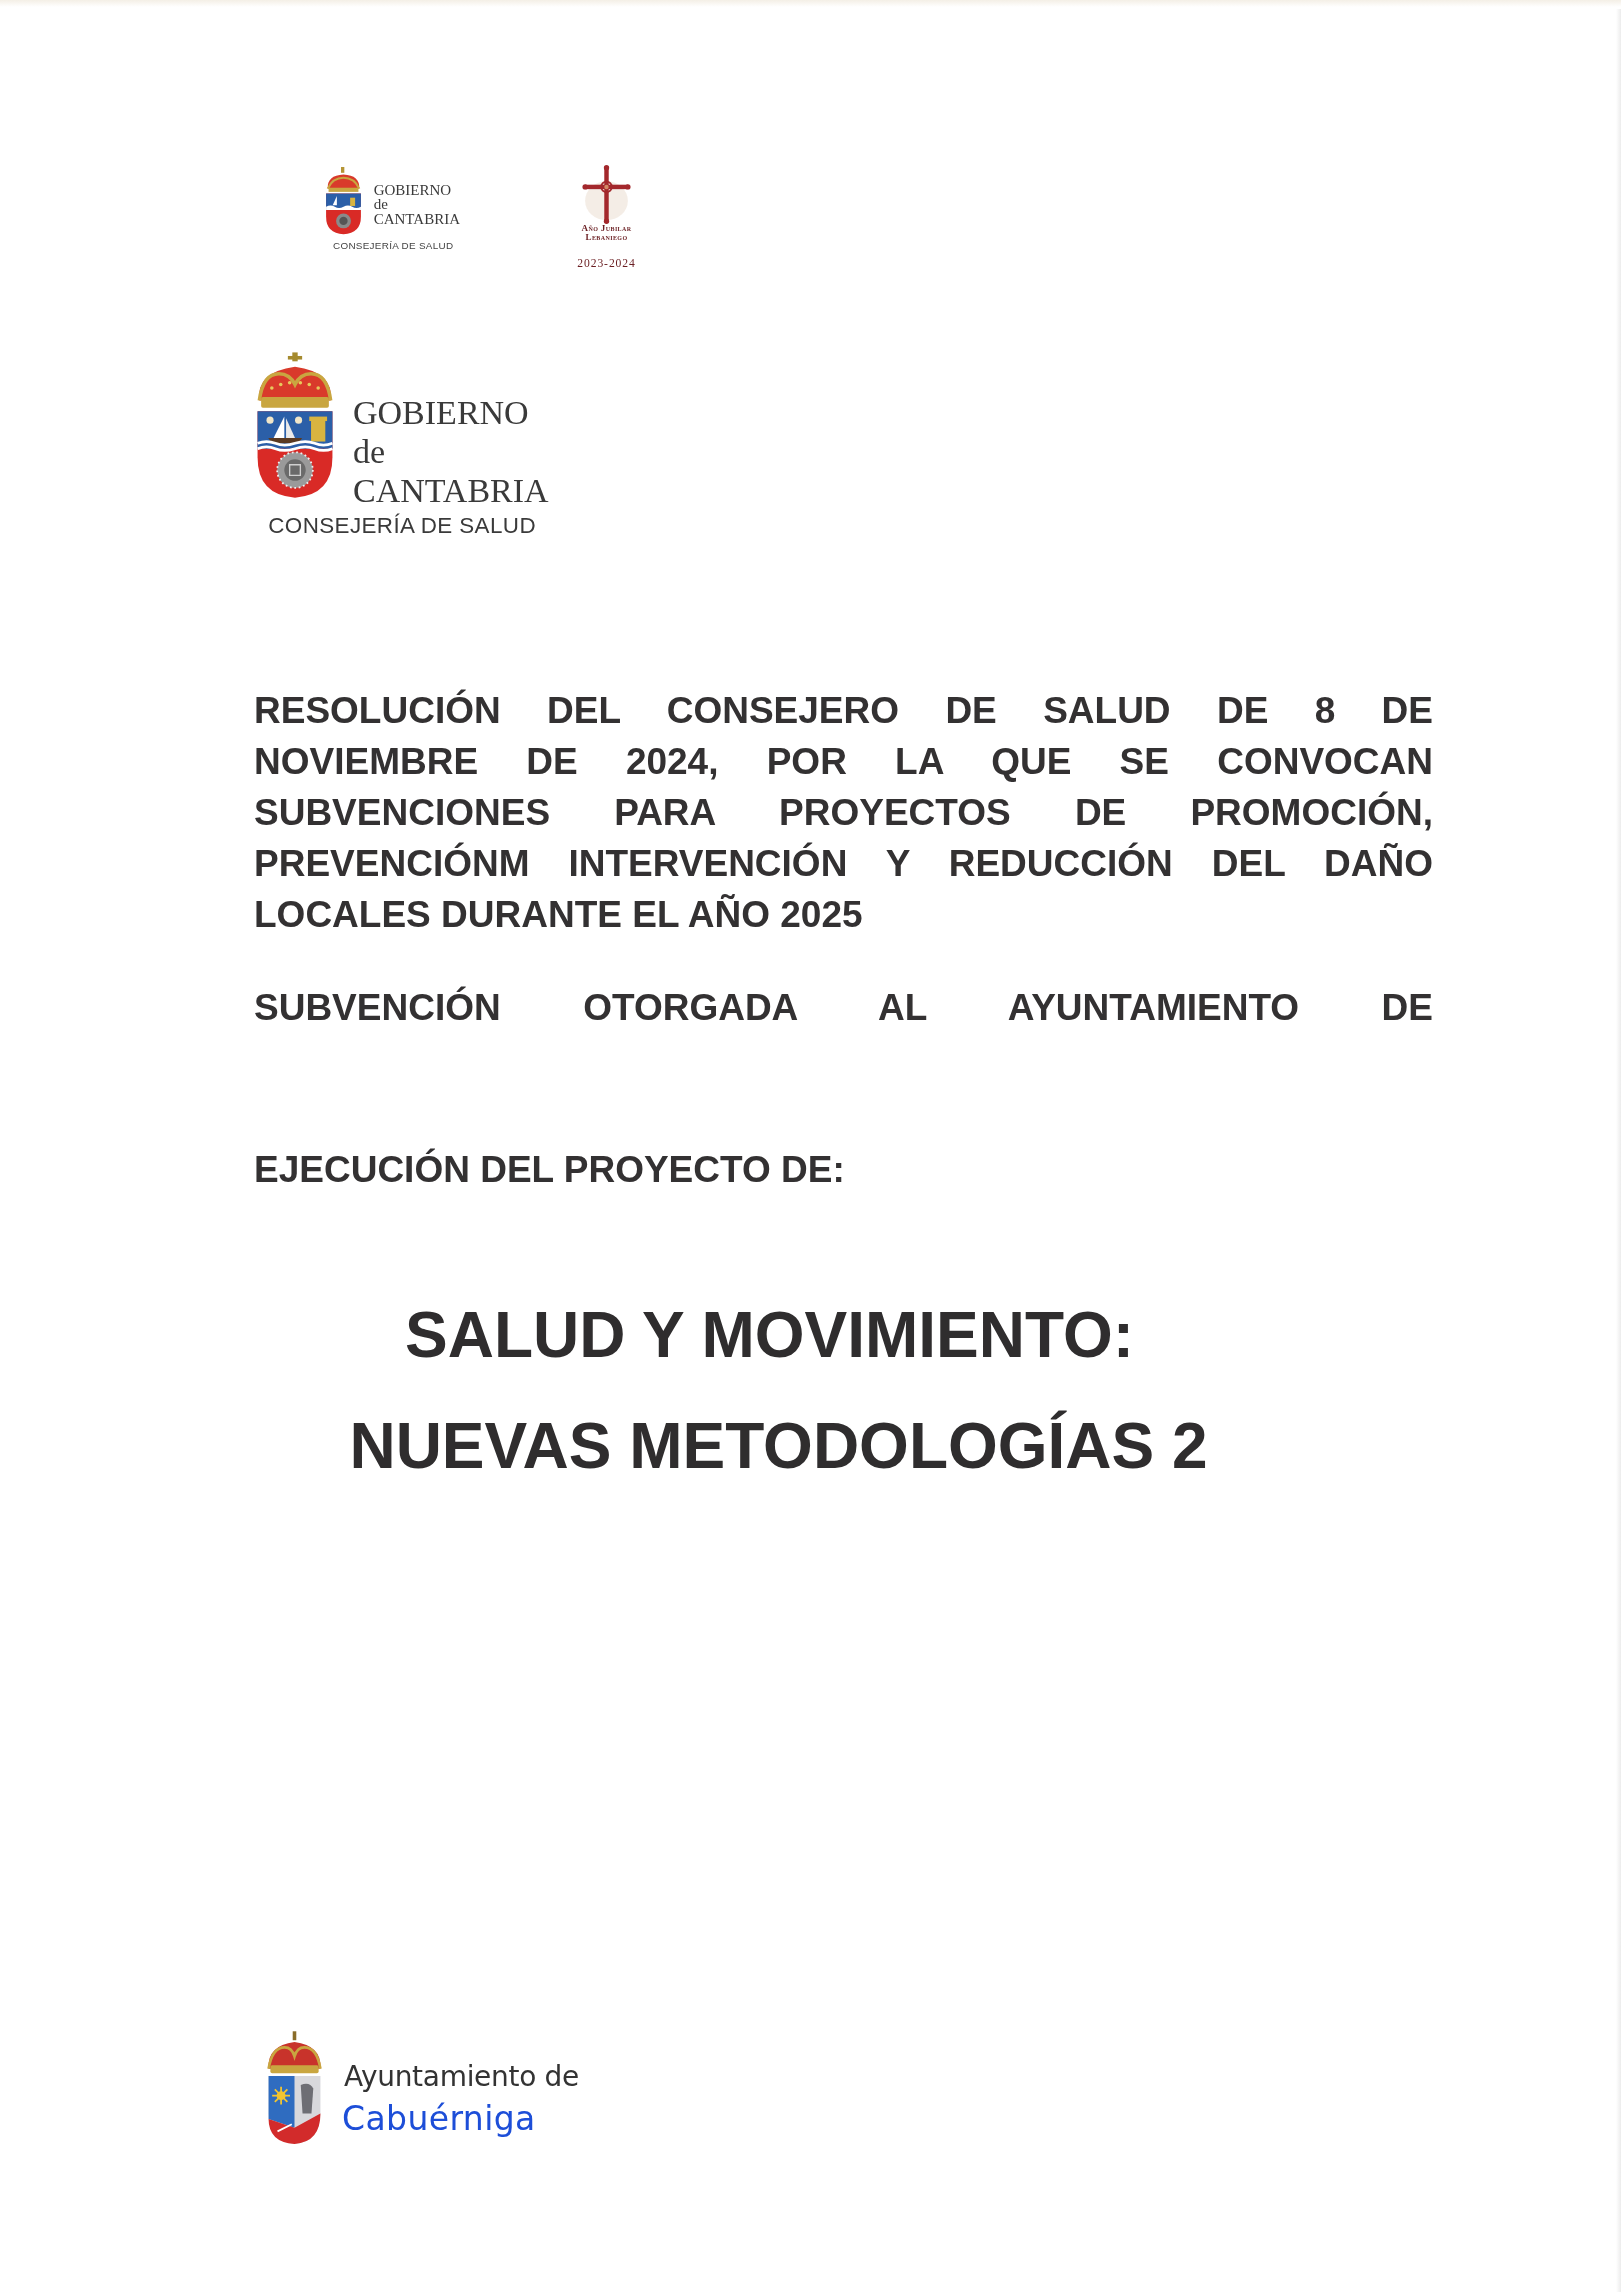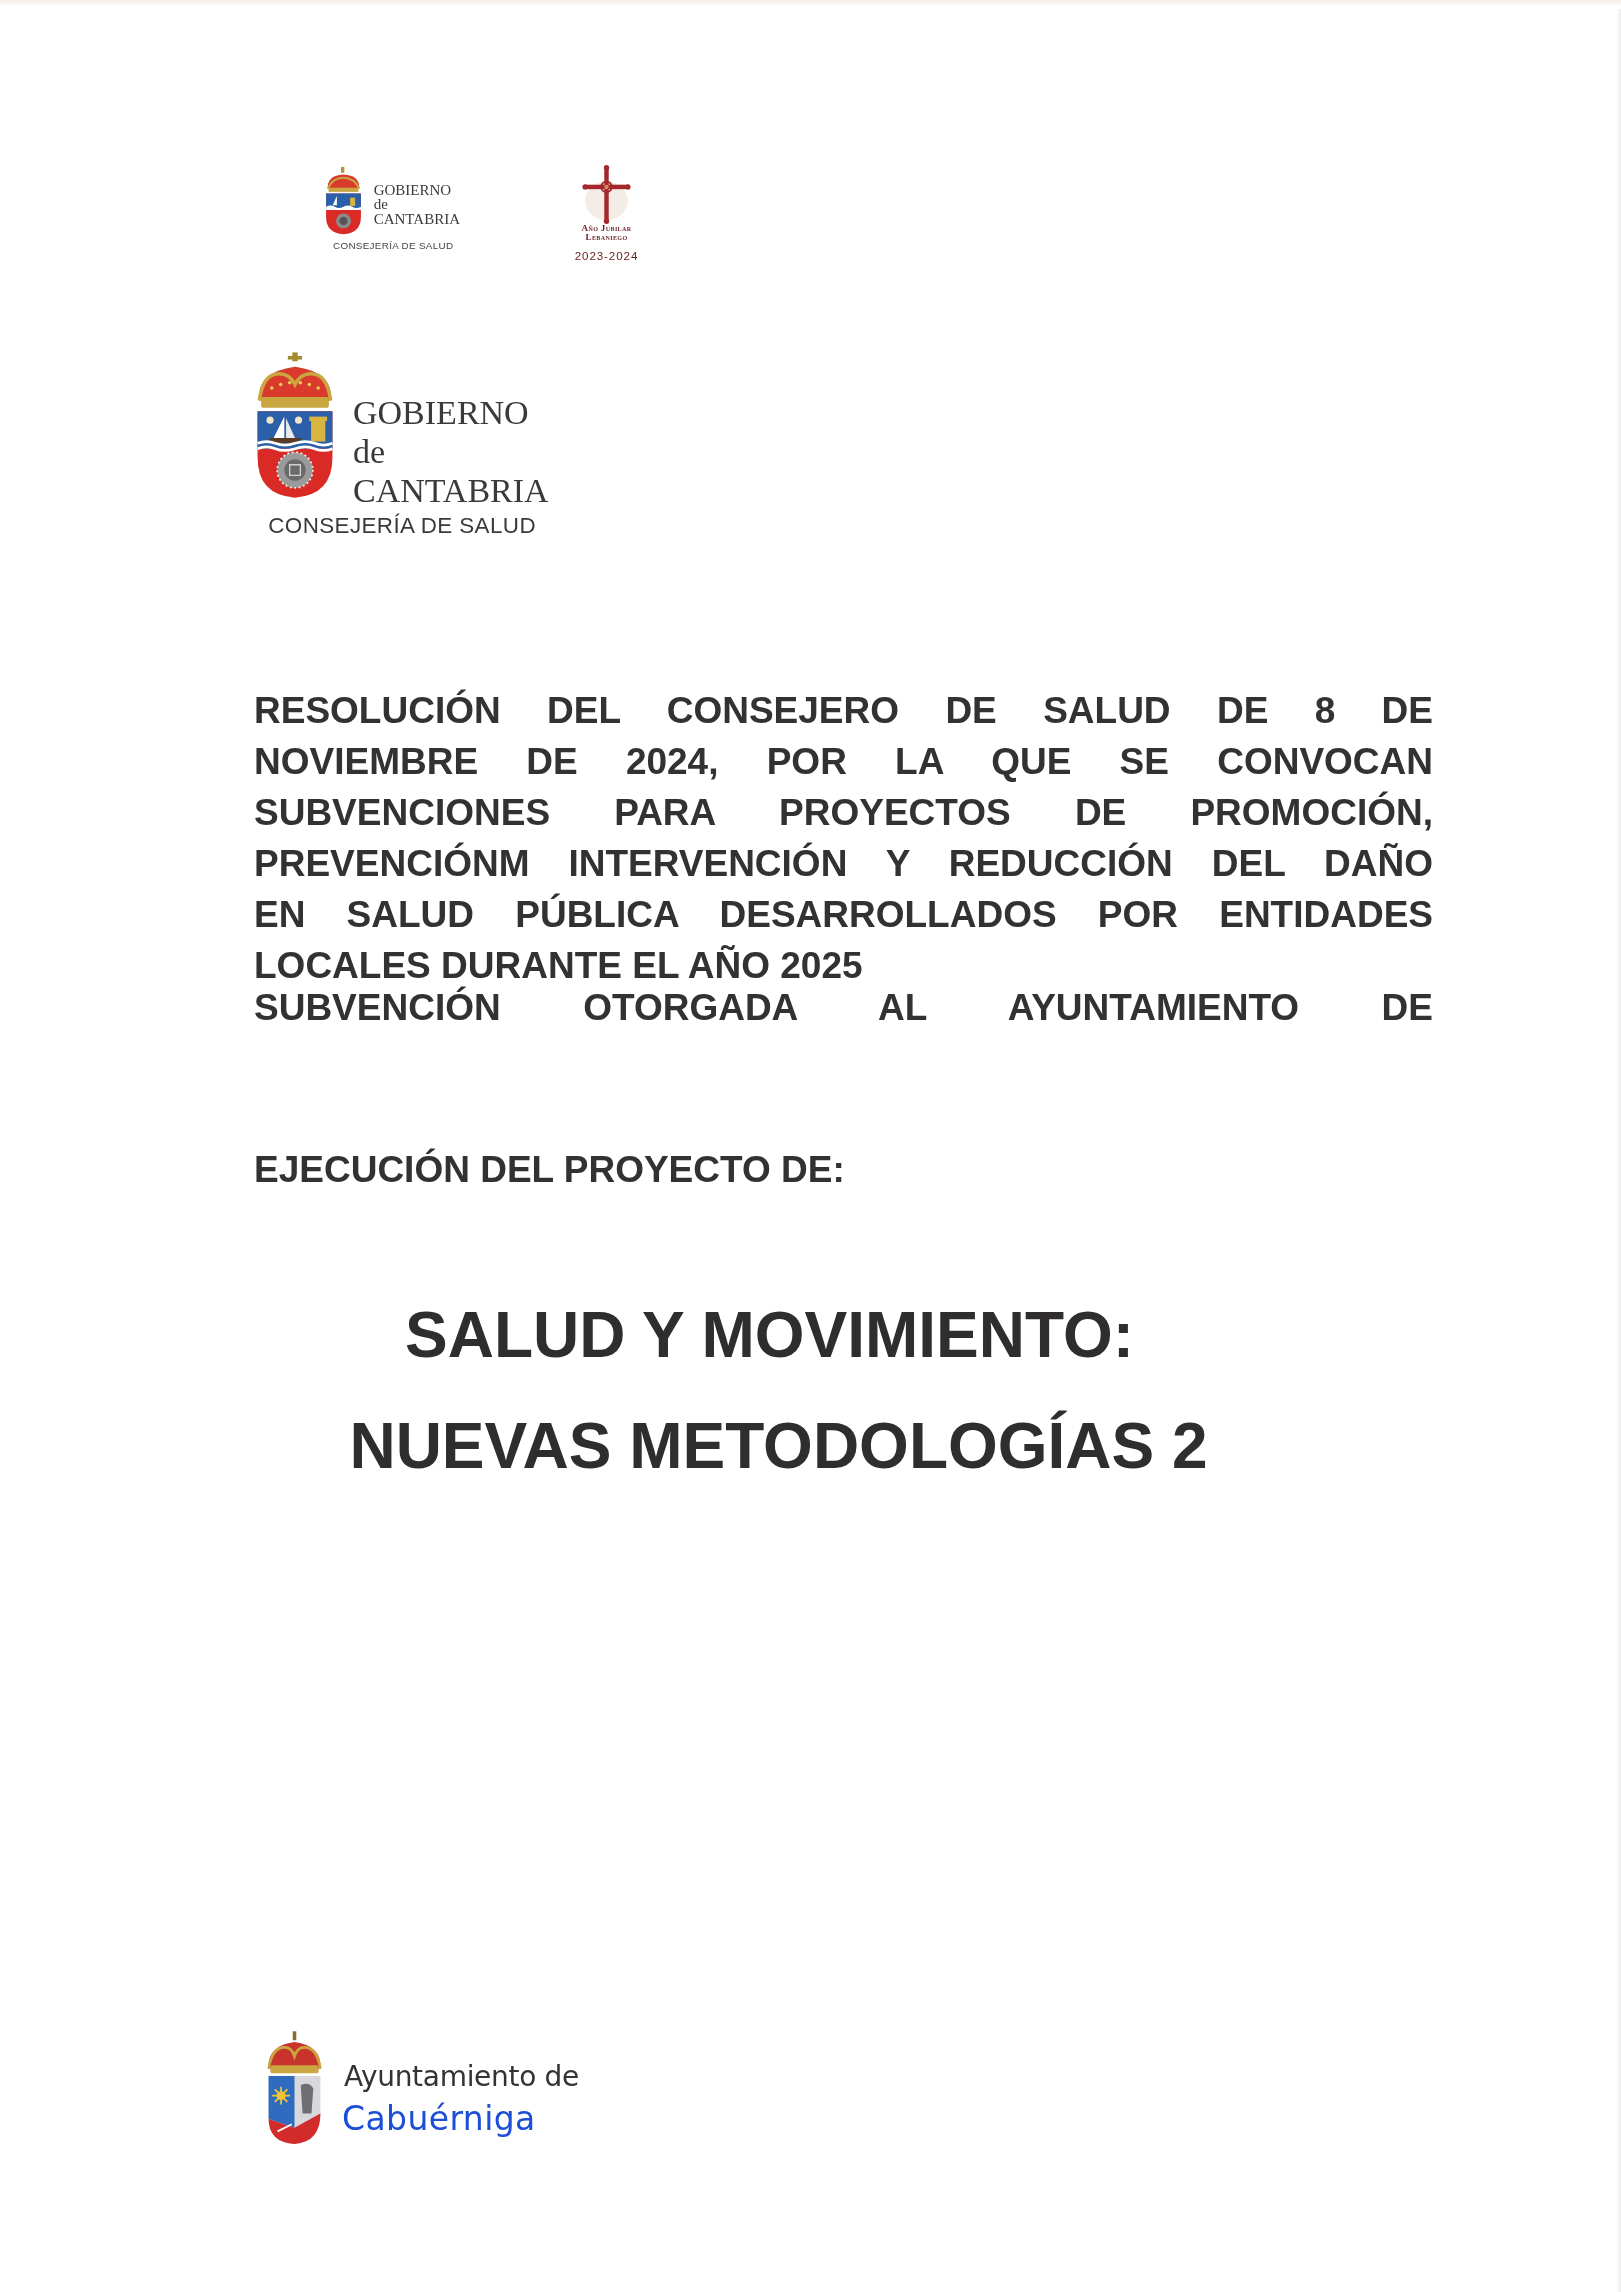--- a/index.html
+++ b/index.html
@@ -45,22 +45,22 @@
     text-align: center;
   }
   .jubilar-logo .cross-wrap { width: 57px; height: 59px; margin: 0 auto; }
   .jubilar-logo .jub-line1, .jubilar-logo .jub-line2 {
     font-family: "Liberation Serif", serif; font-size: 9px;
     line-height: 9px; color: #6a1e22; letter-spacing: 0.4px;
     font-variant: small-caps;
     font-weight: bold;
   }
   .jubilar-logo .jub-years {
-    font-family: Liberation Sans, sans-serif; font-size: 11.6px;
-    color: #6a1e22; letter-spacing: 0.9px; margin-top: 7px;
+    font-family: Liberation Serif, serif; font-size: 11.6px;
+    color: #6a1e22; letter-spacing: 0.9px; margin-top: 15px;
   }
 
   
   .main-gov-logo {
     position: absolute; left: 254px; top: 352px;
   }
   .main-gov-logo .shield-wrap {
     position: absolute; left: 0; top: 0; width: 82px; height: 147px;
   }
   .main-gov-logo .gov-text {
@@ -199,21 +199,20 @@
     <div>CANTABRIA</div>
   </div>
   <div class="consejeria">CONSEJERÍA DE SALUD</div>
 </div>
 
 <div class="body-block resolution">
   <span class="justify-line">RESOLUCIÓN DEL CONSEJERO DE SALUD DE 8 DE</span>
   <span class="justify-line">NOVIEMBRE DE 2024, POR LA QUE SE CONVOCAN</span>
   <span class="justify-line">SUBVENCIONES PARA PROYECTOS DE PROMOCIÓN,</span>
   <span class="justify-line">PREVENCIÓNM INTERVENCIÓN Y REDUCCIÓN DEL DAÑO</span>
-  <span class="justify-line">EN SALUD PÚBLICA DESARROLLADOS POR ENTIDADES</span>
   <span class="last-line">LOCALES DURANTE EL AÑO 2025</span>
 </div>
 
 <div class="body-block subvencion">
   <span class="justify-line">SUBVENCIÓN OTORGADA AL AYUNTAMIENTO DE</span>
 </div>
 
 <div class="body-block ejecucion">EJECUCIÓN DEL PROYECTO DE:</div>
 
 <div class="project-title pt1">SALUD Y MOVIMIENTO:</div>

